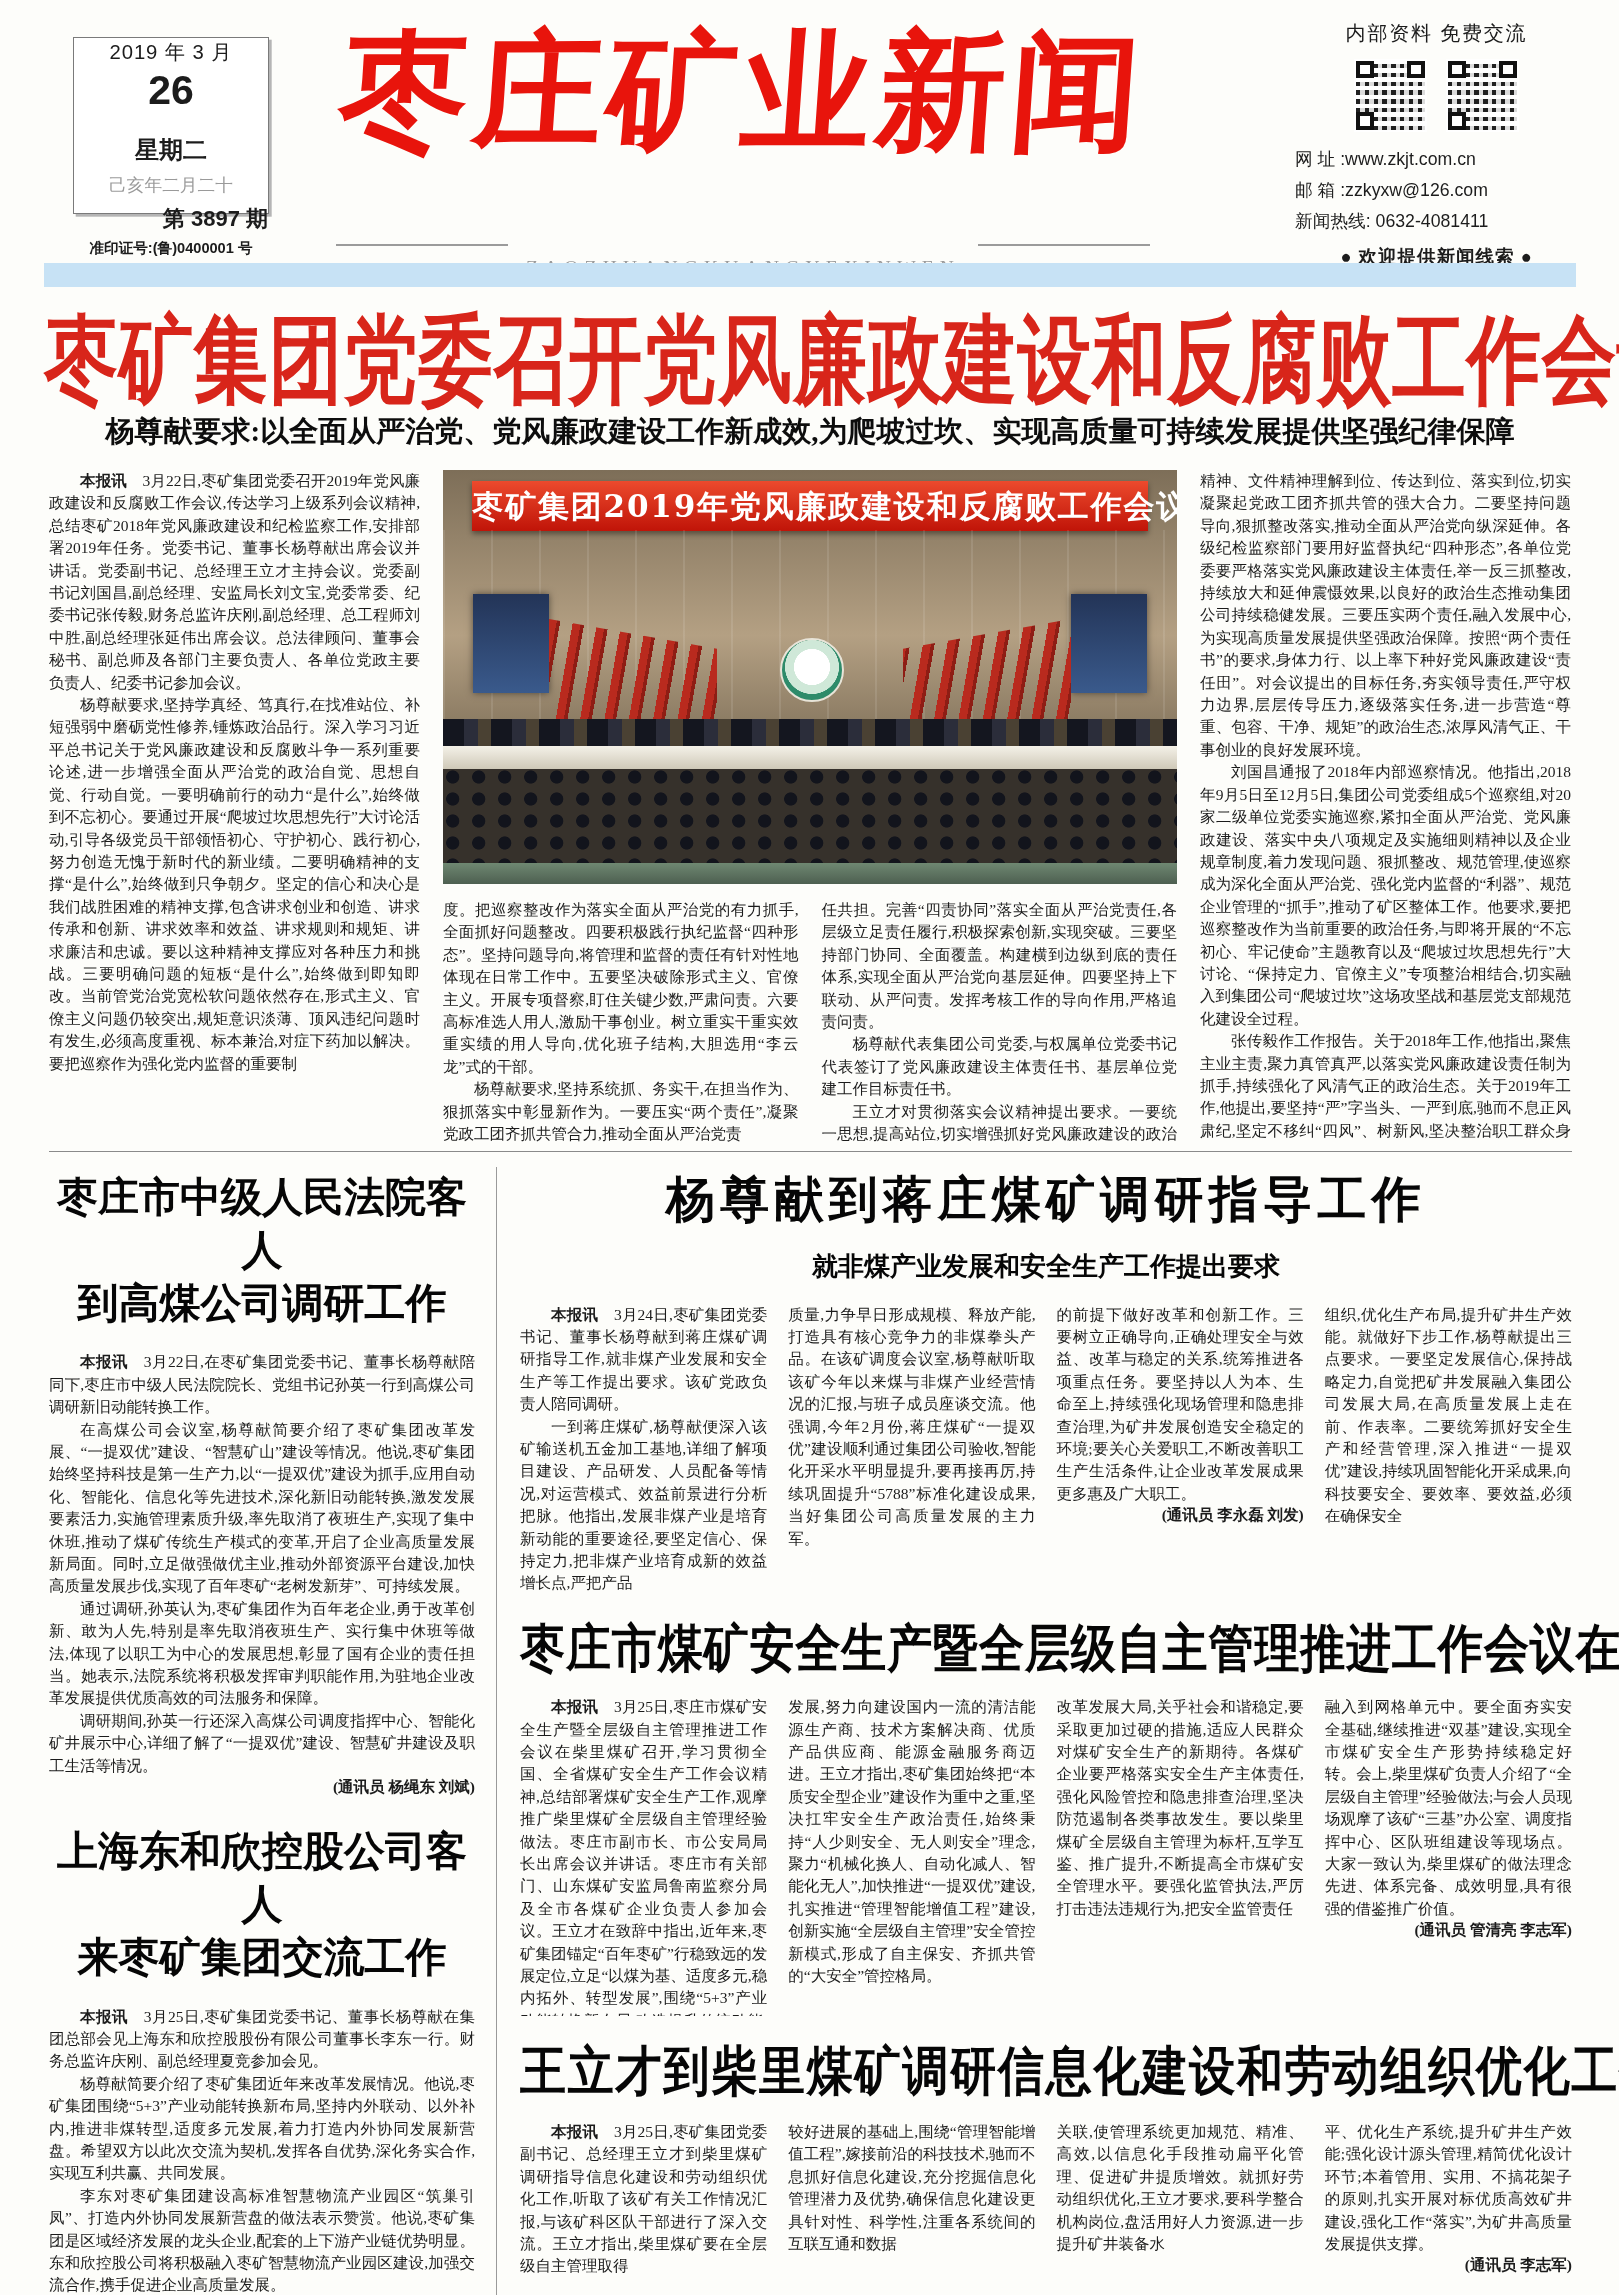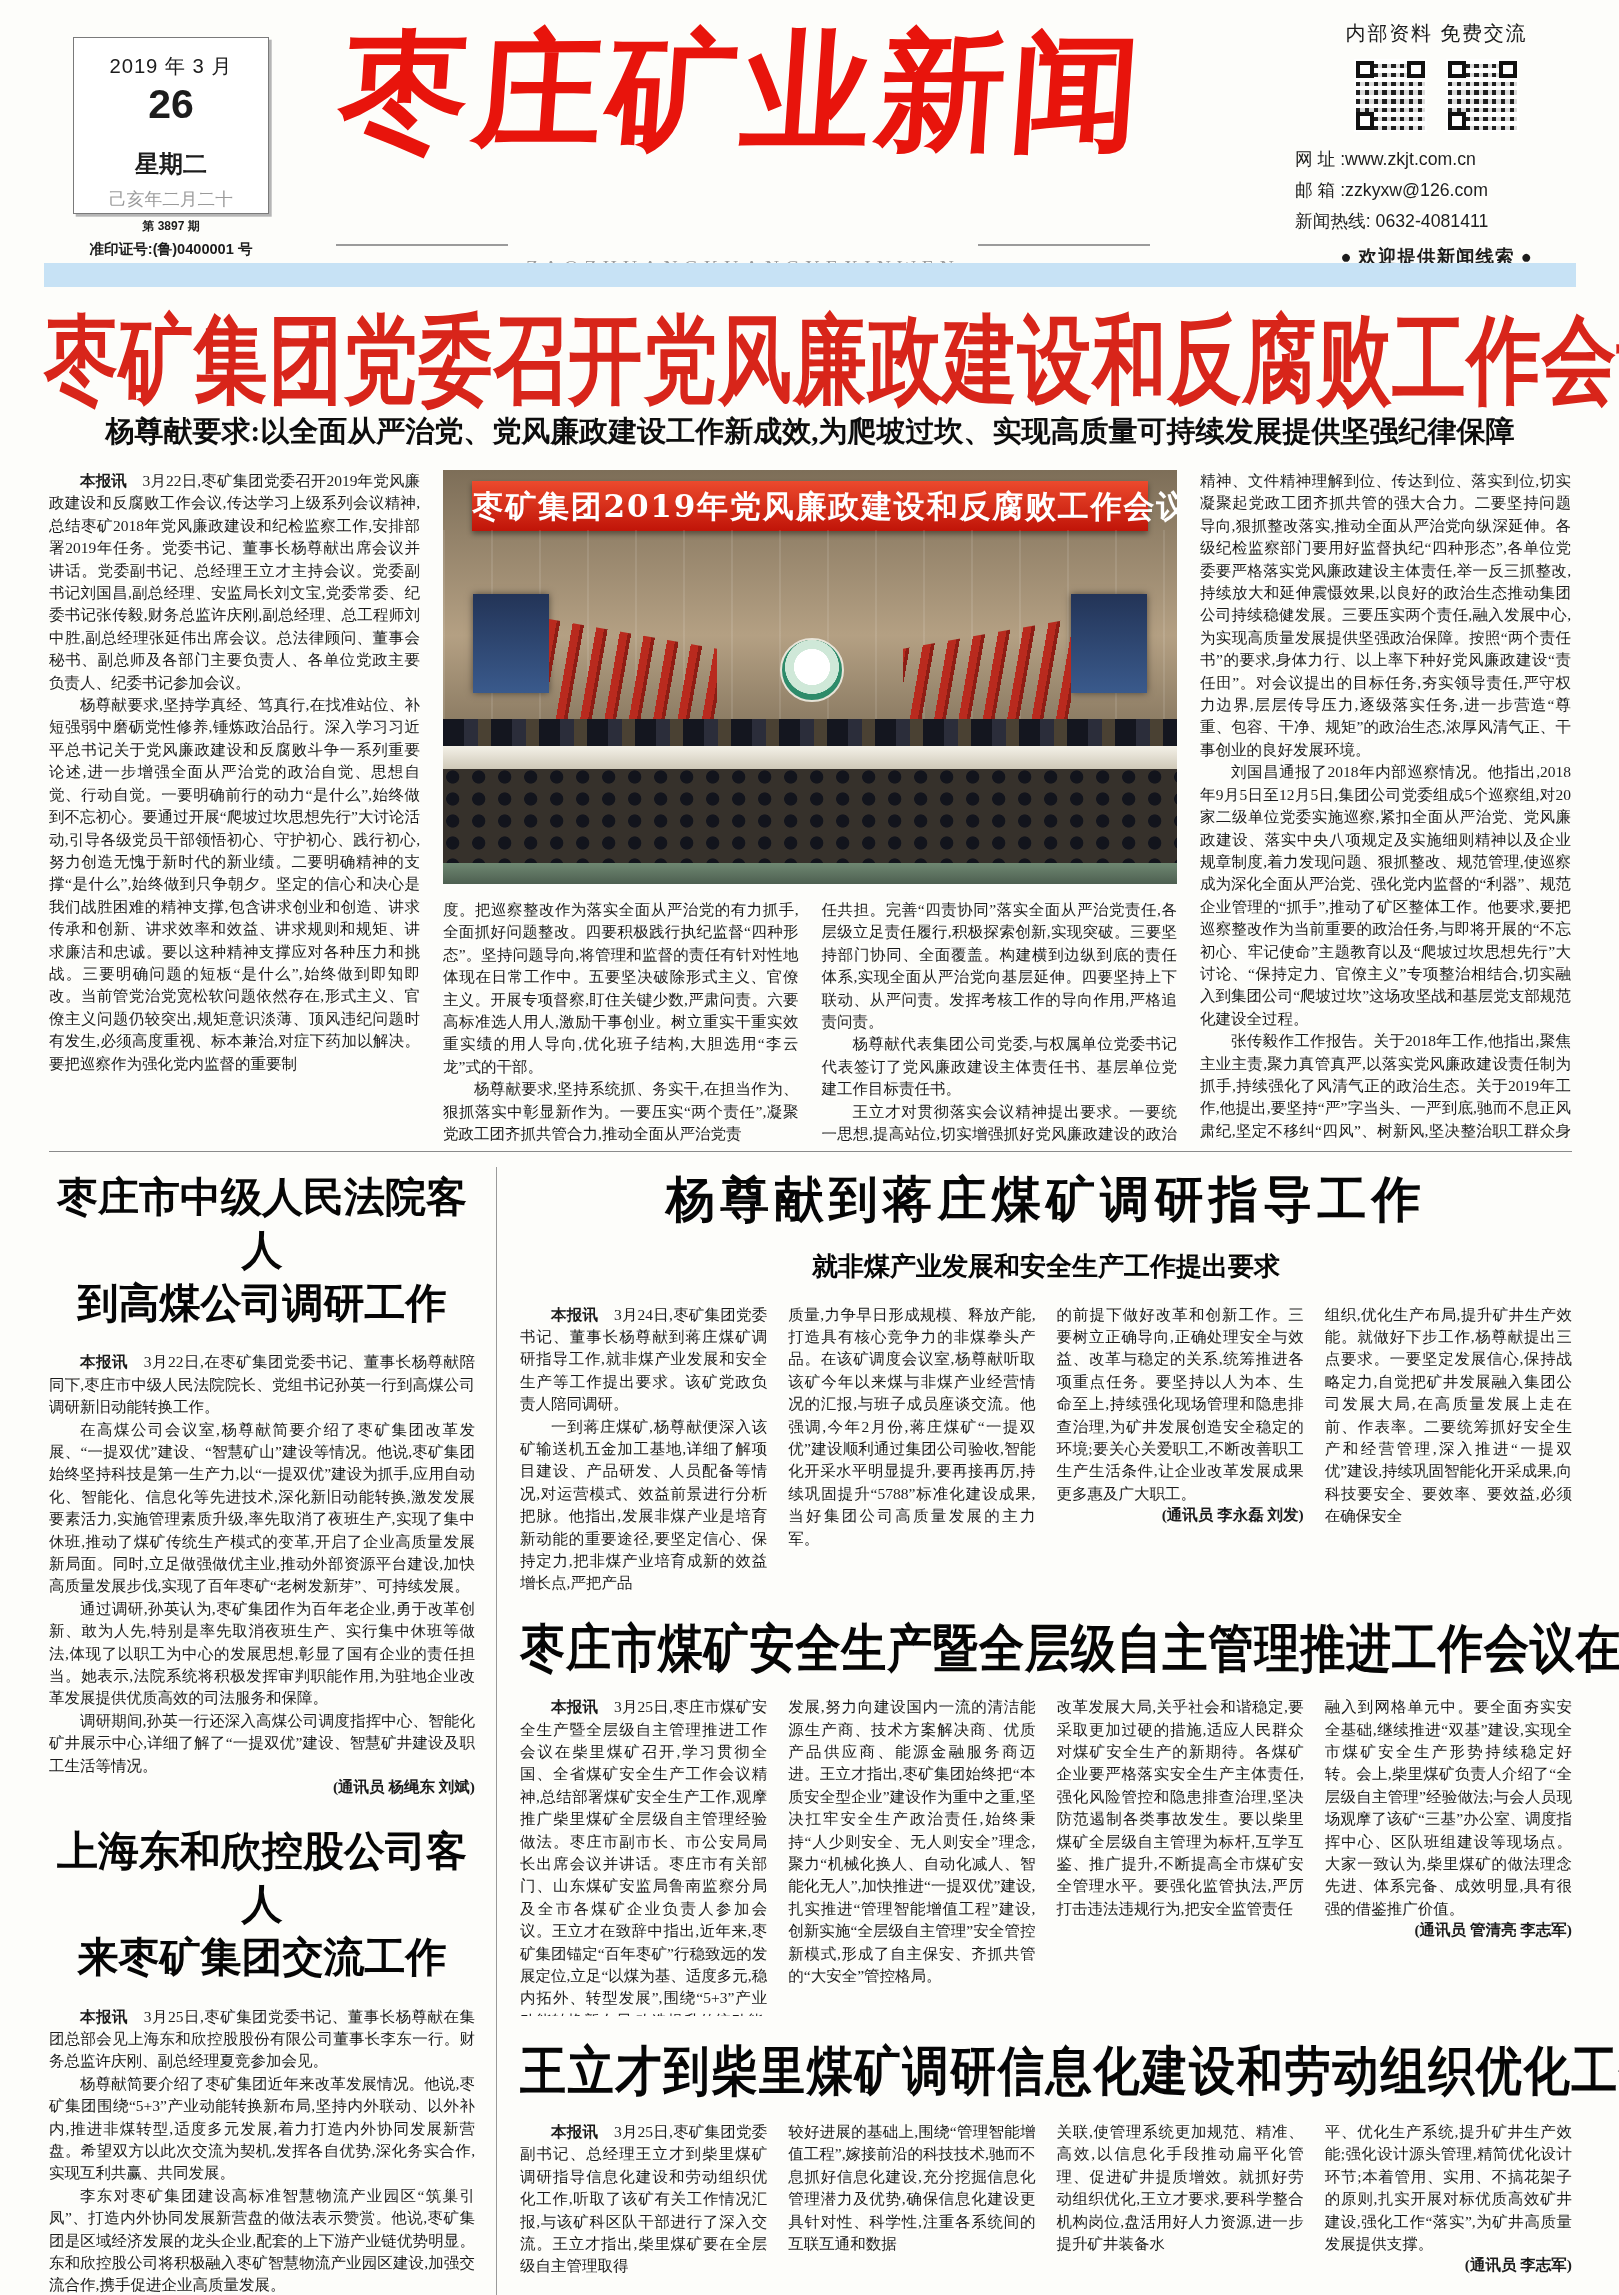--- a/index.html
+++ b/index.html
@@ -1,25 +1,25 @@
 <!DOCTYPE html>
 <html style="font-size:14px"><head>
 <meta charset="utf-8">
 <style>
   html,body{margin:0;padding:0;background:#e8e8e4;}
   .page{position:relative;width:1620px;height:2295px;background:#fdfdfa;margin:0 auto;overflow:hidden;
         font-family:"Liberation Sans","DejaVu Sans",sans-serif;color:#1c1c1c;}
   
   .datebox{position:absolute;left:73px;top:37px;width:196px;height:177px;border:1.8px solid #7a7a7a;
-           box-shadow:2.7px 2.7px 0 #b5b5b5;background:#fff;text-align:center;padding-top:14px;box-sizing:border-box;}
+           box-shadow:2.7px 2.7px 0 #b5b5b5;background:#fff;text-align:center;padding-top:0;box-sizing:border-box;}
   .db-greg{font-size:20.3px;letter-spacing:0.9px;}
   .db-day{font-size:41px;font-weight:bold;line-height:1.2;}
   .db-week{font-size:24px;font-weight:bold;margin-top:19px;}
   .db-lunar{font-size:17.7px;color:#9a9a9a;margin-top:7px;font-family:"Liberation Serif","DejaVu Serif",serif;}
-  .db-issue{font-size:12px;margin-top:7px;font-weight:bold;}
+  .db-issue{font-size:22px;margin-top:7px;font-weight:bold;text-align:right;}
   .db-lic{font-size:14.6px;margin-top:5.3px;font-weight:bold;}
   .masthead{position:absolute;left:309px;top:14px;width:867px;text-align:center;color:#e8140c;
             font-size:129px;line-height:1.2;font-weight:900;font-family:"DejaVu Serif","Liberation Serif",serif;
             letter-spacing:5.3px;transform:skewX(-4deg);white-space:nowrap;}
   .pinyin-row{position:absolute;left:336px;top:210px;width:814px;display:flex;align-items:center;gap:17.7px;color:#9b9b9b;}
   .pinyin-row .rule{flex:1;border-top:2.7px double #9b9b9b;height:0;}
   .pinyin{font-size:19.5px;letter-spacing:6.2px;font-family:"Liberation Serif","DejaVu Serif",serif;white-space:nowrap;margin-top:47px;}
   .hdr-right{position:absolute;right:42px;top:19.5px;width:283px;text-align:center;}
   .hdr-note{font-size:20px;font-weight:normal;letter-spacing:1.8px;}
   .qr-row{display:flex;justify-content:center;gap:23px;margin-top:14px;}

